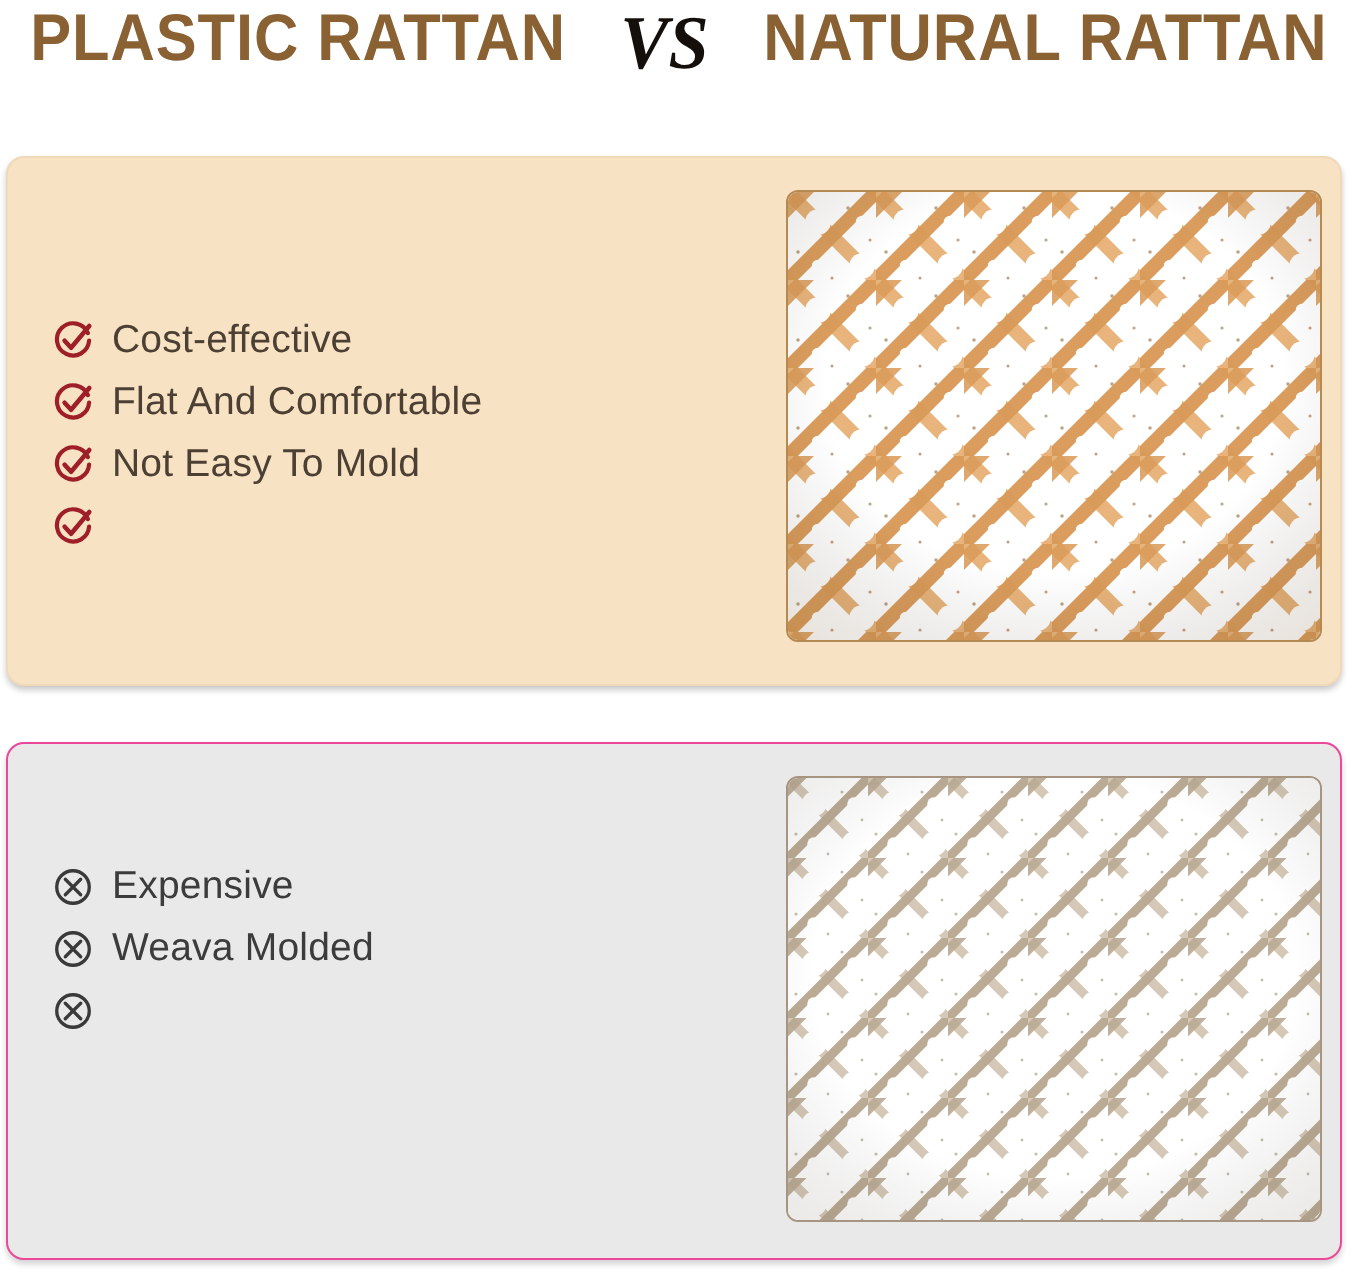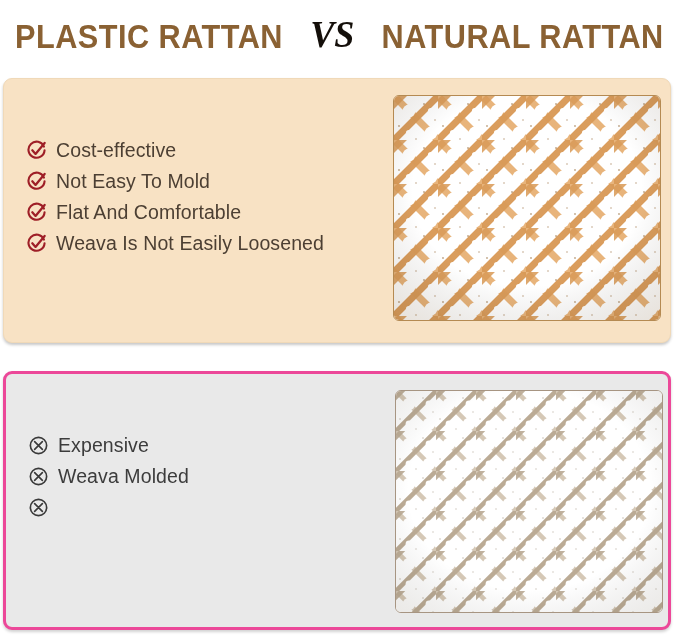--- a/index.html
+++ b/index.html
@@ -15,21 +15,21 @@
     position: relative;
   }
 
   
   .header {
     position: absolute;
     left: 0; top: 0;
     width: 679px;
     height: 56px;
     display: flex;
-    align-items: flex-end;
+    align-items: flex-start;
     justify-content: center;
     gap: 14px;
     white-space: nowrap;
   }
   .title-word {
     font-family: "Liberation Sans Narrow", "Liberation Sans", sans-serif;
     font-weight: 700;
     font-size: 33px;
     letter-spacing: 0.5px;
     color: #8a6133;
@@ -69,33 +69,33 @@
     background: #f8e2c4;
     border: 1px solid #f0d9b8;
     box-shadow: 0 2px 3px rgba(0,0,0,0.22);
   }
   .panel-bottom {
     left: 3px;
     top: 371px;
     width: 668px;
     height: 259px;
     background: #e9e9e9;
-    border: 3px solid #ec4899;
+    border: 1px solid #ec4899;
     box-shadow: 0 2px 3px rgba(0,0,0,0.18);
   }
 
   
   .feature-list {
     position: absolute;
     left: 22px;
     list-style: none;
     margin: 0;
     padding: 0;
   }
-  .panel-top .feature-list { top: 56px; }
+  .panel-top .feature-list { top: 76px; }
   .panel-bottom .feature-list { top: 56px; }
 
   .feature-item {
     display: flex;
     align-items: center;
     height: 31px;
     gap: 9px;
   }
   .feature-icon {
     width: 21px;
@@ -160,39 +160,38 @@
       </span>
       <span class="feature-label">Cost-effective</span>
     </li>
     <li class="feature-item">
       <span class="feature-icon">
         <svg viewBox="0 0 24 24" width="21" height="21">
           <path d="M20.5 7.5 A9.2 9.2 0 1 0 21.2 11.8" fill="none" stroke="#9e1f27" stroke-width="2.4" stroke-linecap="round"></path>
           <path d="M7.2 11.8 L10.9 15.9 L21.3 3.4" fill="none" stroke="#9e1f27" stroke-width="2.6" stroke-linecap="round" stroke-linejoin="round"></path>
         </svg>
       </span>
-      <span class="feature-label">Not Easy To Mold</span>
+      <span class="feature-label">Flat And Comfortable</span>
     </li>
     <li class="feature-item">
       <span class="feature-icon">
         <svg viewBox="0 0 24 24" width="21" height="21">
           <path d="M20.5 7.5 A9.2 9.2 0 1 0 21.2 11.8" fill="none" stroke="#9e1f27" stroke-width="2.4" stroke-linecap="round"></path>
           <path d="M7.2 11.8 L10.9 15.9 L21.3 3.4" fill="none" stroke="#9e1f27" stroke-width="2.6" stroke-linecap="round" stroke-linejoin="round"></path>
         </svg>
       </span>
-      <span class="feature-label">Flat And Comfortable</span>
+      <span class="feature-label">Not Easy To Mold</span>
     </li>
     <li class="feature-item">
       <span class="feature-icon">
         <svg viewBox="0 0 24 24" width="21" height="21">
           <path d="M20.5 7.5 A9.2 9.2 0 1 0 21.2 11.8" fill="none" stroke="#9e1f27" stroke-width="2.4" stroke-linecap="round"></path>
           <path d="M7.2 11.8 L10.9 15.9 L21.3 3.4" fill="none" stroke="#9e1f27" stroke-width="2.6" stroke-linecap="round" stroke-linejoin="round"></path>
         </svg>
       </span>
-      <span class="feature-label">Weava Is Not Easily Loosened</span>
     </li>
   </ul>
 
   <div class="swatch swatch-top">
     <svg class="weave" viewBox="0 0 266 224" preserveAspectRatio="none">
       <defs>
         <linearGradient id="strandT" x1="0" y1="0" x2="1" y2="1">
           <stop offset="0%" stop-color="#f2c792"></stop>
           <stop offset="45%" stop-color="#e0a263"></stop>
           <stop offset="100%" stop-color="#c0813f"></stop>

